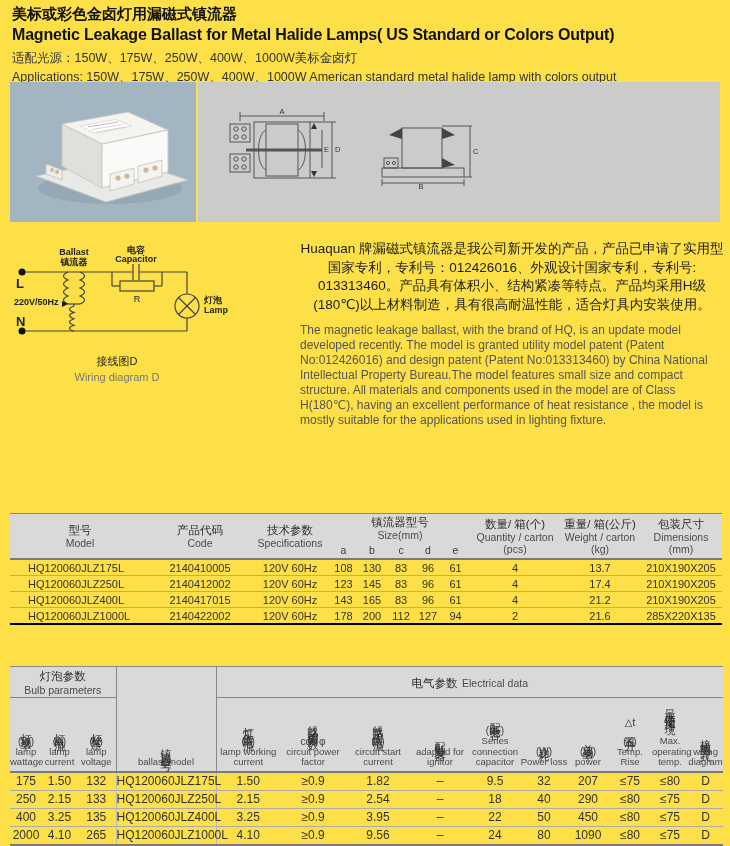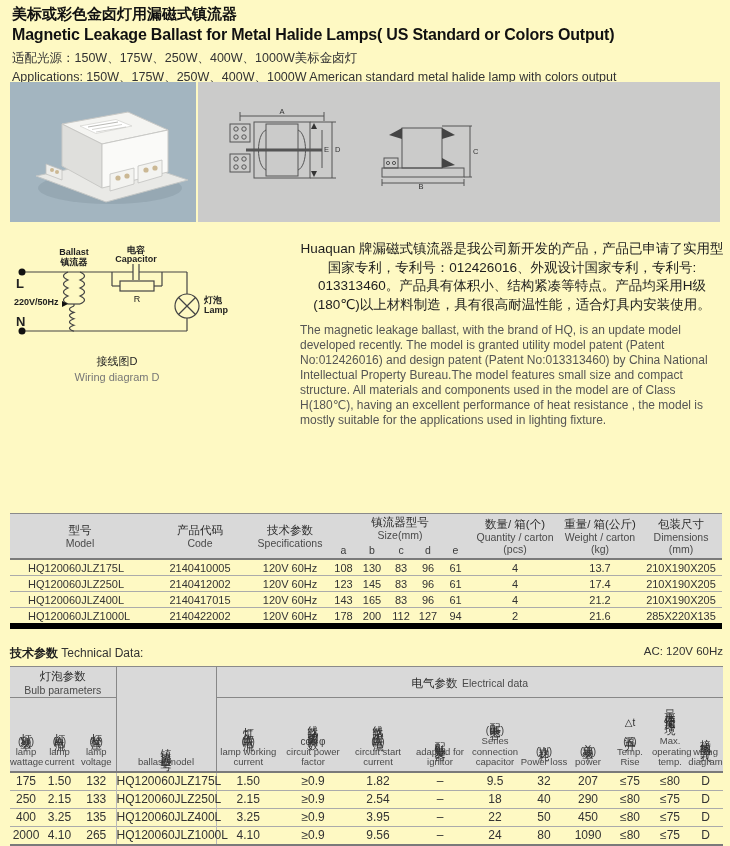--- a/index.html
+++ b/index.html
@@ -1,16 +1,16 @@
 <!DOCTYPE html>
 <html><head>
 <meta charset="utf-8">
 <style>
   html,body{margin:0;padding:0;background:#fff;}
-  .page{position:relative;width:730px;height:846px;background:#fef9c3;overflow:hidden;
+  .page{position:relative;width:730px;height:846px;background:#fde047;overflow:hidden;
         font-family:"Liberation Sans","DejaVu Sans",sans-serif;color:#222;}
   
   .hdr{position:absolute;left:12px;top:5px;width:708px;}
   .hdr .t-zh{font-size:15px;font-weight:bold;margin:0;color:#111;}
   .hdr .t-en{font-size:16px;font-weight:bold;margin:2px 0 5px;color:#111;letter-spacing:-0.2px;}
   .hdr .sub{font-size:12.5px;line-height:19px;color:#333;}
   
   .band{position:absolute;left:0;top:82px;width:730px;height:140px;}
   .photo-box{position:absolute;left:10px;top:0;width:186px;height:140px;background:#a3b5c0;}
   .draw-box{position:absolute;left:198px;top:0;width:522px;height:140px;background:#cbcbca;}
@@ -20,21 +20,21 @@
   .wiring{position:absolute;left:12px;top:244px;width:235px;}
   .wiring svg text{font-family:inherit;}
   .wir-cap{margin-top:6px;text-align:center;width:210px;}
   .wir-cap .c1{font-size:11px;color:#222;}
   .wir-cap .c2{font-size:11px;color:#777;margin-top:2px;}
   .desc{position:absolute;left:300px;top:240px;width:424px;}
   .desc .zh{font-size:13.5px;line-height:18.5px;color:#1d1d1d;margin:0;text-align:center;}
   .desc .en{font-size:12px;line-height:15px;color:#555;margin:9px 0 8px;}
   
   table{border-collapse:collapse;table-layout:fixed;}
-  .t1{position:absolute;left:10px;top:513px;width:712px;border-top:1px solid #8a8a8a;border-bottom:6px solid #000000;}
+  .t1{position:absolute;left:10px;top:513px;width:712px;border-top:1px solid #8a8a8a;border-bottom:2px solid #000000;}
   .t1 thead th{background:#d9d9d9;font-weight:normal;padding:2px 0;}
   .t1 thead th.bb{border-bottom:2px solid #7a7a7a;}
   .t1 .hz{font-size:11.5px;color:#2c2c2c;line-height:13px;}
   .t1 .he{font-size:10.5px;color:#4a4a4a;line-height:12px;}
   .t1 tr.letters th{font-size:10.5px;color:#3a3a3a;height:13px;padding:0 0 2px;}
   .t1 tbody td{font-size:11px;color:#333;height:15px;text-align:center;padding:0;}
   .t1 tbody tr+tr td{border-top:1px solid #ababab;}
   .t1 tbody td.al{text-align:left;padding-left:18px;}
   .t2cap{position:absolute;left:10px;top:645px;width:713px;font-size:12px;color:#333;}
   .t2cap .tz{font-weight:bold;color:#1d1d1d;}
@@ -312,25 +312,20 @@
           <td>112</td>
           <td>127</td>
           <td>94</td>
           <td>2</td>
           <td>21.6</td>
           <td>285X220X135</td>
       </tr>
     </tbody>
   </table>
 
-  <div class="t2cap">
-    <span class="tz">技术参数</span>
-    <span>Technical Data:</span>
-    <span class="ac">AC: 120V  60Hz</span>
-  </div>
 
   <table class="t2">
     <colgroup>
       <col style="width:32px">
         <col style="width:35px">
         <col style="width:39px">
         <col style="width:100px">
       <col style="width:64px">
         <col style="width:66px">
         <col style="width:64px">

